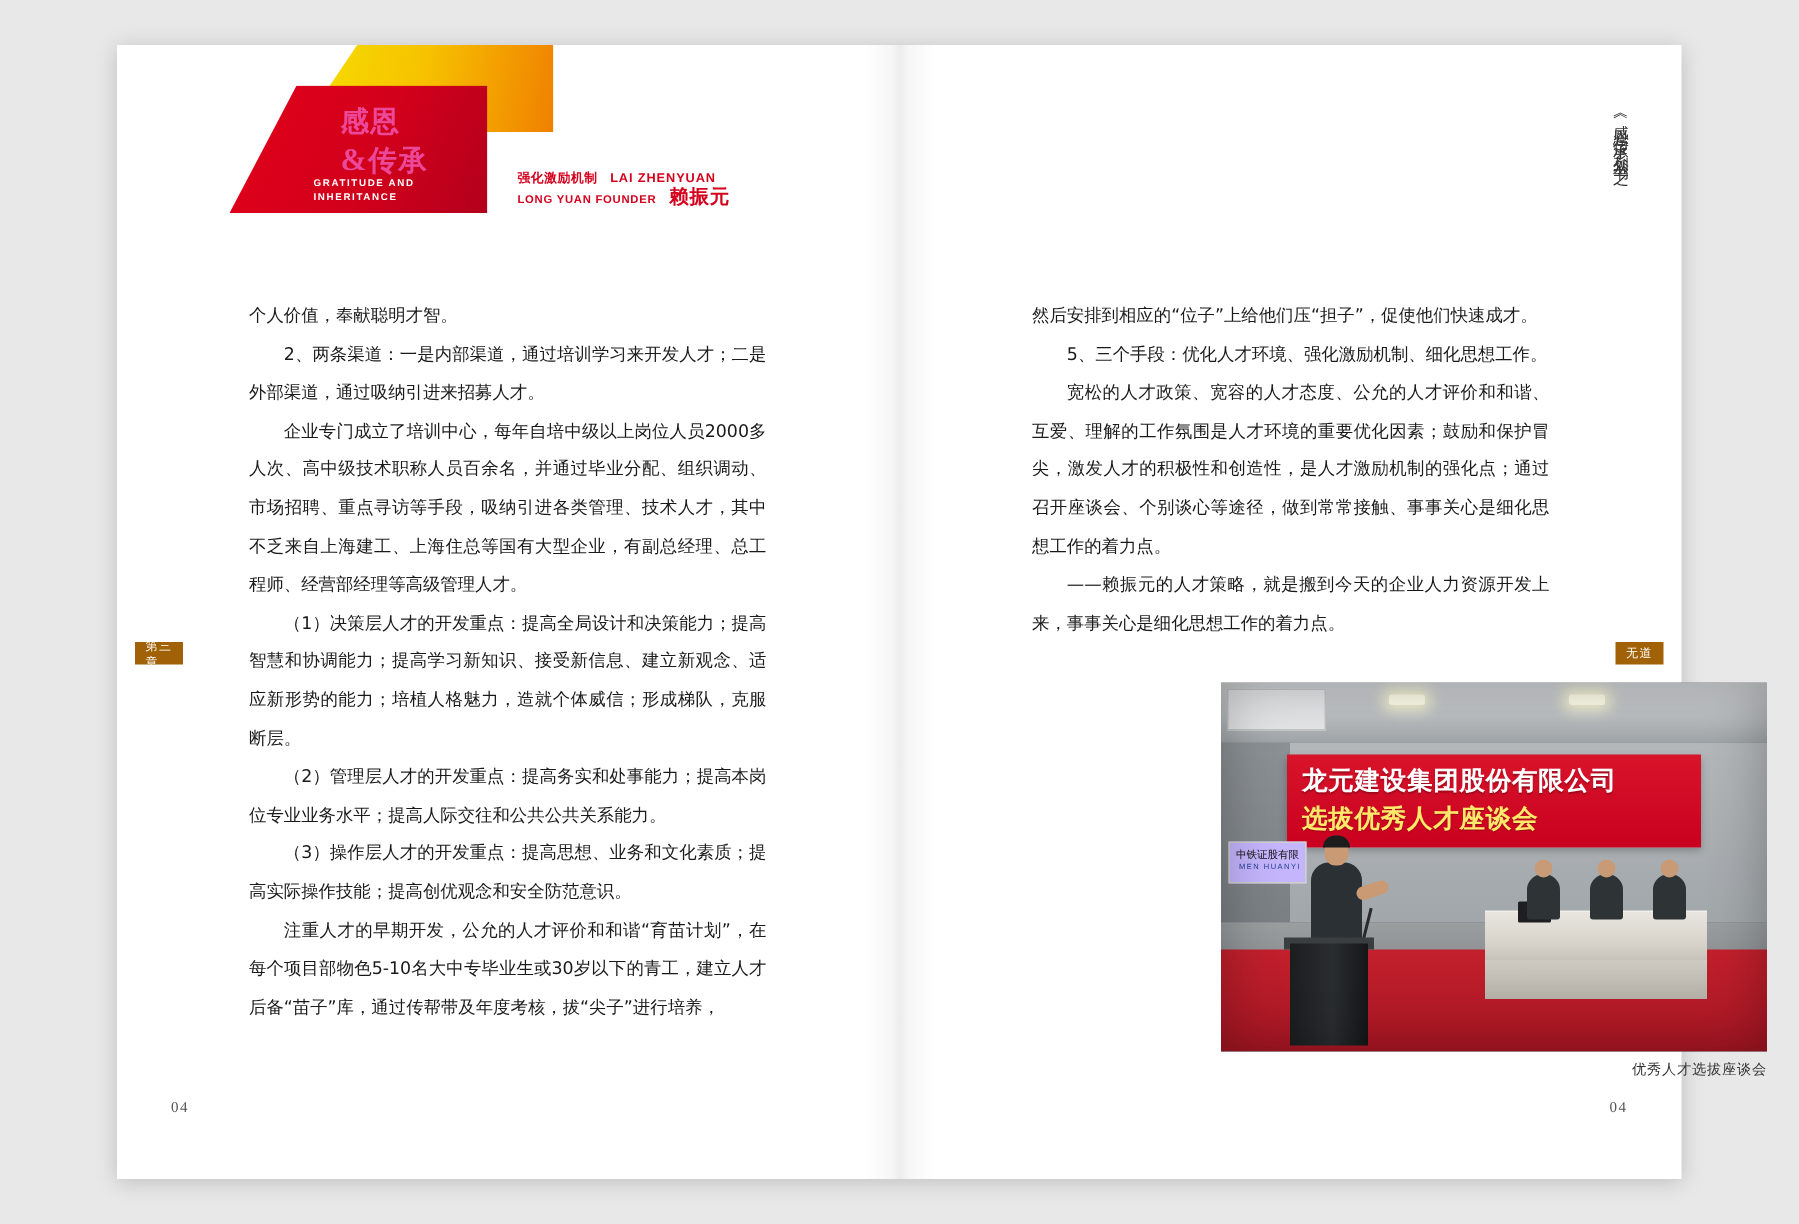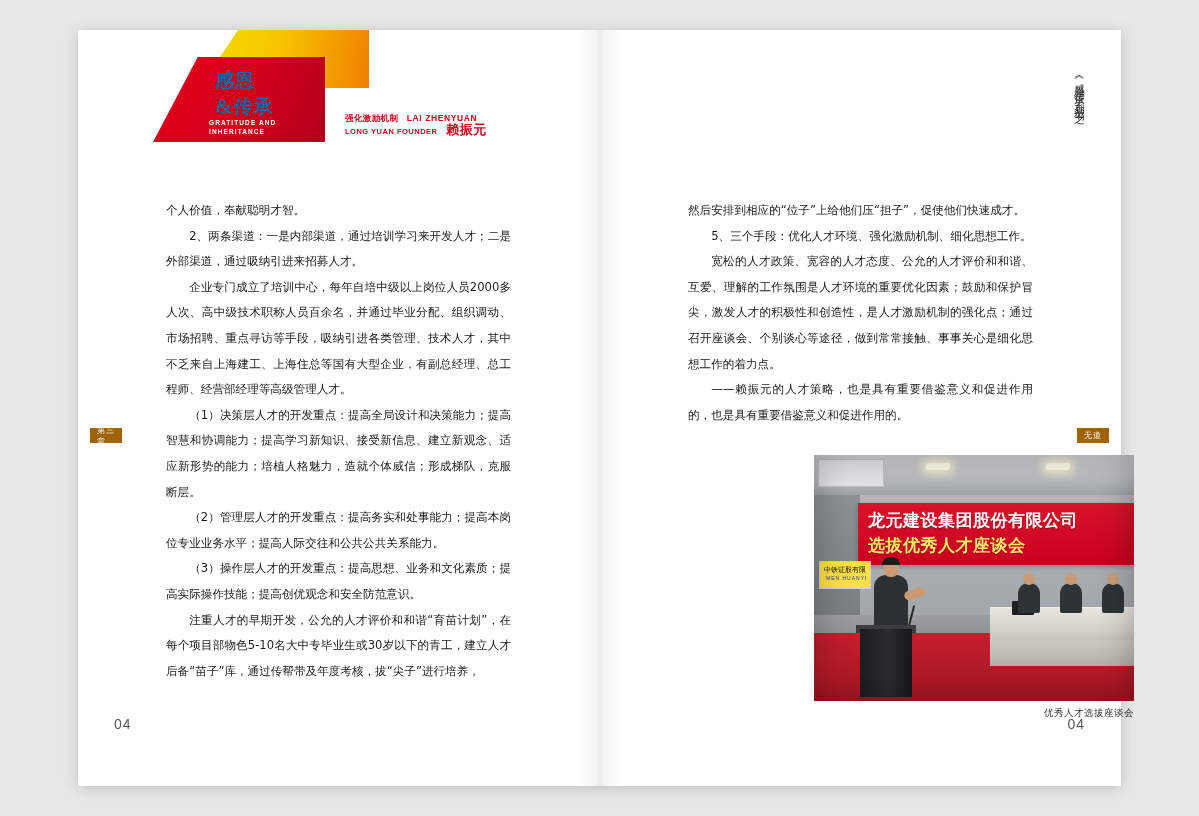--- a/index.html
+++ b/index.html
@@ -69,23 +69,23 @@
     position: absolute;
     left: 0;
     top: 27px;
     width: 172px;
     height: 85px;
     background: linear-gradient(115deg, #e2001a 0%, #d2001b 55%, #b3001c 100%);
     clip-path: polygon(26% 0%, 100% 0%, 100% 100%, 0% 100%);
   }
   .mh-title {
     position: absolute;
-    left: 62px;
+    left: 74px;
     top: 38px;
-    color: #0369a1;
+    color: #ec4899;
     font-size: 19px;
     letter-spacing: 1px;
     font-family: "DejaVu Sans", sans-serif;
     font-weight: bold;
   }
   .mh-title .amp {
     font-size: 21px;
     font-family: "Liberation Serif", serif;
   }
   .mh-sub1, .mh-sub2 {
@@ -176,35 +176,35 @@
     letter-spacing: 1px;
     display: flex;
     align-items: center;
   }
   .side-tab.left-tab { left: 12px; top: 398px; justify-content: flex-start; padding-left: 7px; box-sizing: border-box; }
   .side-tab.right-tab { right: 12px; top: 398px; justify-content: flex-end; padding-right: 7px; box-sizing: border-box; }
 
   
   .folio {
     position: absolute;
-    bottom: 54px;
-    font-size: 14px;
+    bottom: 42px;
+    font-size: 10px;
     color: #555555;
-    font-family: Liberation Sans, sans-serif;
+    font-family: Liberation Serif, serif;
     letter-spacing: 1px;
   }
   .page.left .folio { left: 36px; }
   .page.right .folio { right: 36px; }
 
   
   .photo-wrap {
     position: absolute;
     left: 214px;
     top: 425px;
-    width: 320px;
+    width: 364px;
     height: 246px;
   }
   .photo {
     position: absolute;
     inset: 0;
     overflow: hidden;
     background: #6c6f74;
   }
   
   .ph-ceiling {
@@ -243,21 +243,21 @@
   }
   .ph-banner .bn1 { top: 6px; font-size: 17px; letter-spacing: 0.5px; }
   .ph-banner .bn2 { top: 31px; font-size: 17px; letter-spacing: 0.5px; color: #ffe96b; }
   
   .ph-sidepanel {
     position: absolute; left: 0; top: 40px; width: 46px; height: 120px;
     background: linear-gradient(to bottom, #8c9195 0%, #7a7f84 100%);
   }
   .ph-sign {
     position: absolute; left: 5px; top: 106px; width: 50px; height: 26px;
-    background: #fde047; border: 1px solid #cfcfcc;
+    background: #c4b5fd; border: 1px solid #cfcfcc;
   }
   .ph-sign .s1 { position:absolute; left:4px; top:3px; font-size:7px; color:#111; font-family:"DejaVu Sans",sans-serif; }
   .ph-sign .s2 { position:absolute; left:6px; top:13px; font-size:5px; color:#1d3d8f; font-family:"Liberation Sans",sans-serif; letter-spacing:1px;}
   
   .ph-floor {
     position: absolute; left: 0; top: 160px; width: 100%; height: 86px;
     background: linear-gradient(to bottom, #9a9ea1 0%, #8a8e91 35%, #7e8285 100%);
   }
   .ph-carpet {
     position: absolute; left: 0; top: 178px; width: 100%; height: 68px;
@@ -378,21 +378,21 @@
   </div>
 
   <div class="page right">
 
     <div class="vert-head">《感恩与传承》系列丛书之一</div>
 
     <div class="col">
       <p>然后安排到相应的“位子”上给他们压“担子”，促使他们快速成才。</p>
       <p class="ind">5、三个手段：优化人才环境、强化激励机制、细化思想工作。</p>
       <p class="ind">宽松的人才政策、宽容的人才态度、公允的人才评价和和谐、互爱、理解的工作氛围是人才环境的重要优化因素；鼓励和保护冒尖，激发人才的积极性和创造性，是人才激励机制的强化点；通过召开座谈会、个别谈心等途径，做到常常接触、事事关心是细化思想工作的着力点。</p>
-      <p class="ind">——赖振元的人才策略，也是具有重要借鉴意义和促进作用的，也是具有重要借鉴意义和促进作用的。</p>
+      <p class="ind">——赖振元的人才策略，就是搬到今天的企业人力资源开发上来，事事关心是细化思想工作的着力点。</p>
     </div>
 
     <div class="photo-wrap">
       <div class="photo">
         <div class="ph-ceiling"></div>
         <div class="ph-duct"></div>
         <div class="ph-light1"></div>
         <div class="ph-light2"></div>
         <div class="ph-wall"></div>
         <div class="ph-sidepanel"></div>

